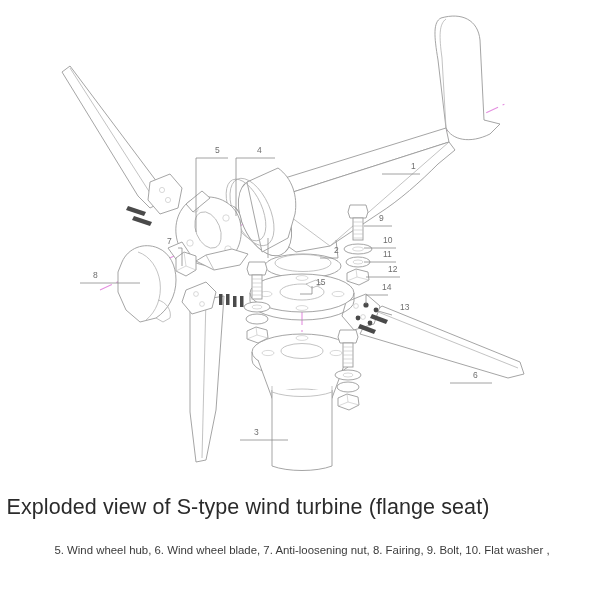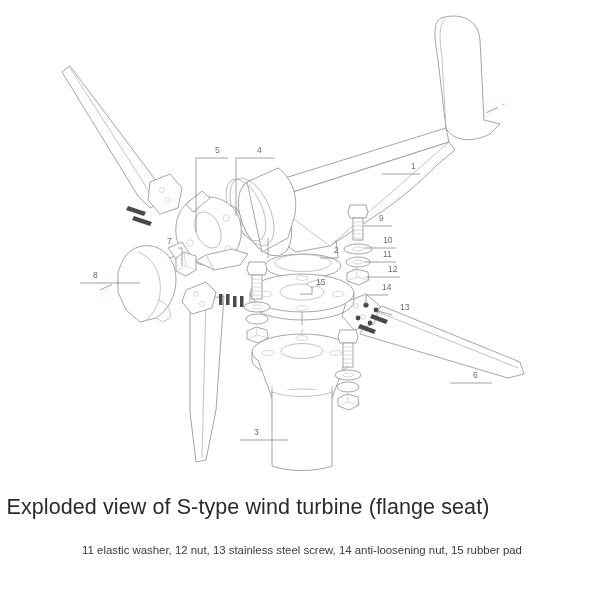--- a/index.html
+++ b/index.html
@@ -292,16 +292,16 @@
         <text class="lbl" x="382" y="290">14</text>
         <text class="lbl" x="316" y="285">15</text>
       </g>
 
     </svg>
   </div>
 
   <div id="figure-title">Exploded view of S-type wind turbine (flange seat)</div>
 
   <div id="figure-caption">
-    <span class="cap-line">11 elastic washer, 12 nut, 13 stainless steel screw, 14 anti-loosening nut, 15 rubber pad</span>
+    <span class="cap-line">5. Wind wheel hub, 6. Wind wheel blade, 7. Anti-loosening nut, 8. Fairing, 9. Bolt, 10. Flat washer ,</span>
   </div>
 
 </div>
 
 </body></html>

